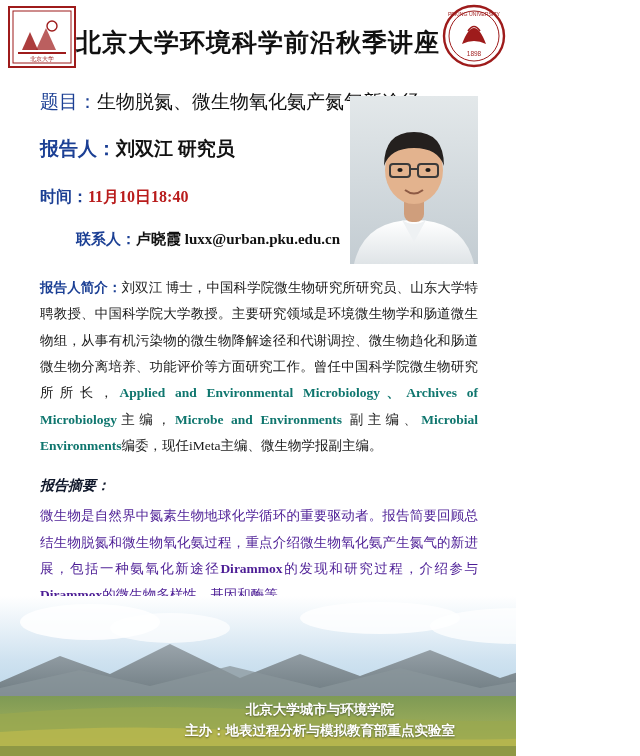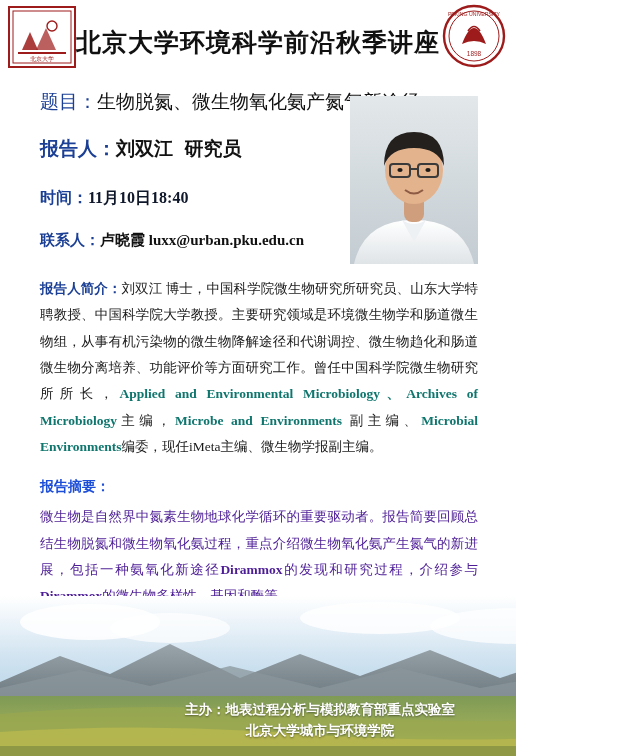--- a/index.html
+++ b/index.html
@@ -75,39 +75,40 @@
   .line-title .lbl { color: #1b3f94; }
   .line-title .val { color: #111111; }
 
   .line-speaker {
     font-size: 19px;
     font-weight: bold;
     color: #1b3f94;
     margin: 18px 0 0 0;
     line-height: 1.5;
   }
-  .line-speaker .val { color: #111111; font-family: Liberation Mono, monospace; }
+  .line-speaker .val { color: #111111; }
 
   .meta {
     margin-top: 20px;
   }
   .meta-row {
     font-size: 16px;
     font-weight: bold;
     color: #1b3f94;
     line-height: 1.75;
   }
-  .meta-row .val { color: #0f172a; }
+  .meta-row .val { color: #b91c1c; }
 
   .contact {
     margin-top: 16px;
     font-size: 15px;
     font-weight: bold;
     color: #1b3f94;
     line-height: 1.6;
+    margin-left: 36px;
   }
   .contact .val {
     color: #111111;
     font-weight: bold;
   }
 
   
   .portrait {
     position: absolute;
     right: 38px;
@@ -131,21 +132,22 @@
   .bio .lead {
     color: #1b3f94;
     font-weight: bold;
   }
   .bio b { font-weight: bold; color: #0f766e; }
 
   .abs-head {
     margin-top: 18px;
     font-size: 14px;
     font-weight: bold;
-    color: #1d4ed8;
+    color: #0f172a;
+    font-style: italic;
   }
   .abs-body {
     margin-top: 8px;
     font-size: 13.5px;
     color: #4c1d95;
     line-height: 1.95;
     text-align: justify;
     text-justify: inter-ideograph;
   }
   .abs-body b { font-weight: bold; }
@@ -297,18 +299,18 @@
 
       <path d="M0 86 L60 60 L110 78 L170 48 L240 82 L300 58 L360 80 L430 54 L500 82 L560 62 L640 84 L640 100 L0 100 Z" fill="url(#mt)"></path>
       <path d="M0 92 L80 74 L150 90 L230 70 L320 92 L400 72 L480 92 L560 78 L640 94 L640 106 L0 106 Z" fill="#8a959b" opacity=".75"></path>
 
       <rect x="0" y="100" width="640" height="60" fill="url(#grass)"></rect>
       <path d="M0 118 q160 -14 320 0 q160 14 320 0 L640 160 L0 160 Z" fill="#9aa84f" opacity=".75"></path>
       <path d="M0 136 q150 -10 300 2 q170 12 340 -2 L640 160 L0 160 Z" fill="#b9b84e" opacity=".8"></path>
       <rect x="0" y="150" width="640" height="10" fill="#6f7f3e" opacity=".55"></rect>
     </svg>
     <div class="footer-text">
+      <div>北京大学城市与环境学院</div>
       <div>主办：地表过程分析与模拟教育部重点实验室</div>
-      <div>北京大学城市与环境学院</div>
     </div>
   </div>
 
 </div>
 
 </body></html>

